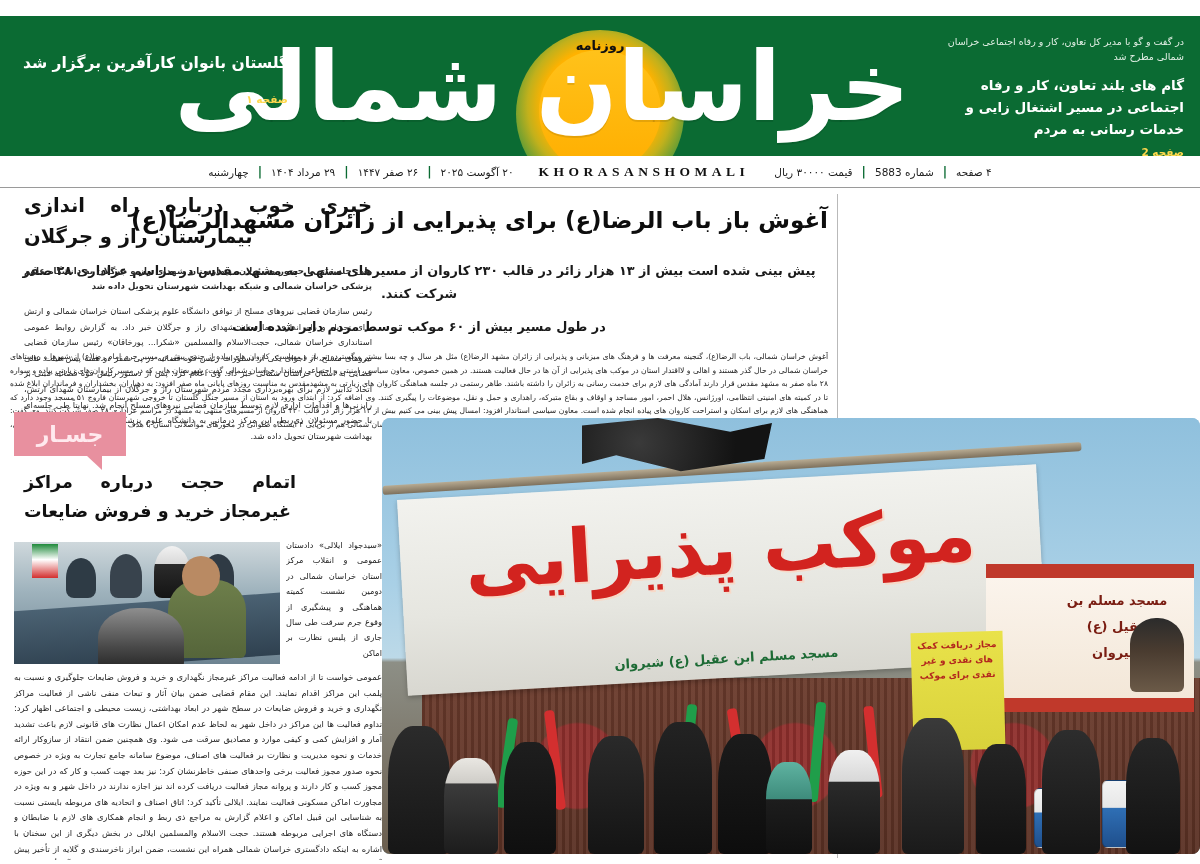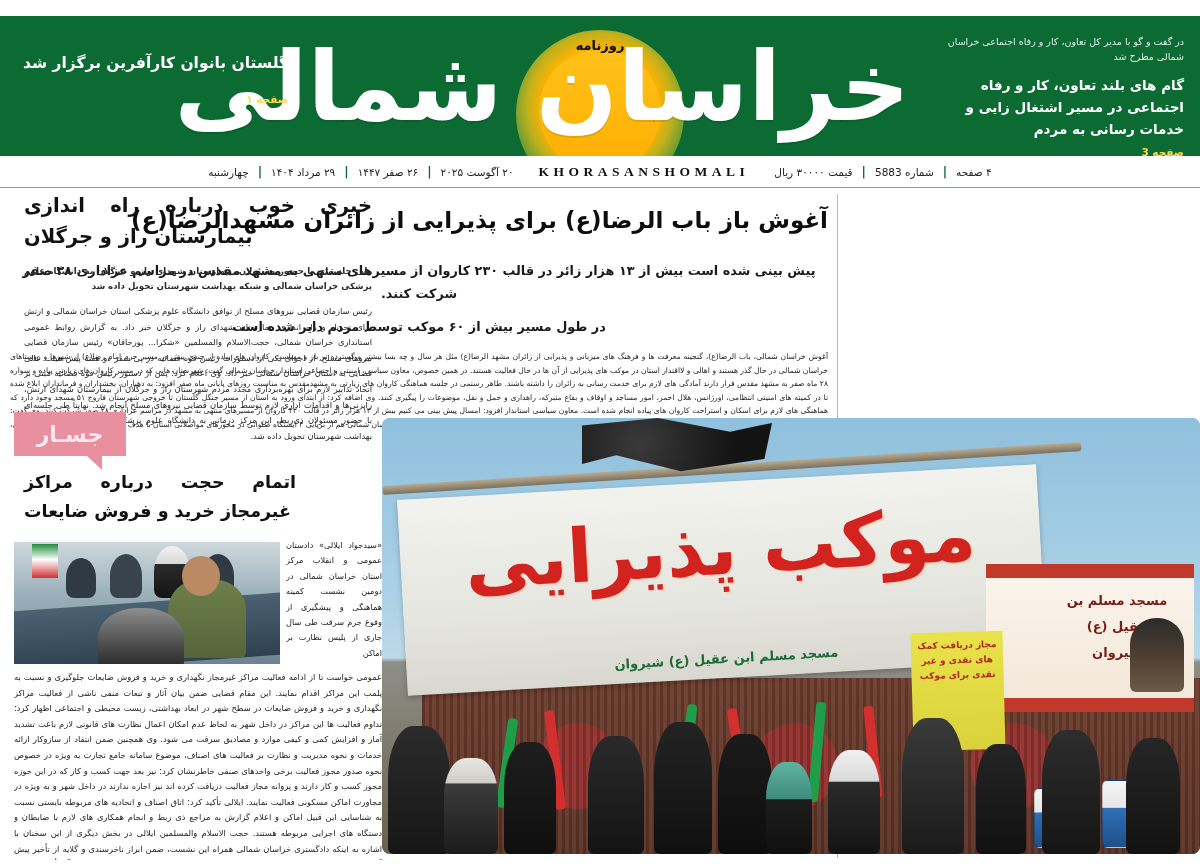--- a/index.html
+++ b/index.html
@@ -272,21 +272,21 @@
     <div class="logo-title">خراسان شمالی</div>
 
     <div class="promo-left">
       <div class="promo-head">گلستان بانوان کارآفرین برگزار شد</div>
       <div class="promo-page">صفحه ۱</div>
     </div>
 
     <div class="promo-right">
       <div class="promo-kicker">در گفت و گو با مدیر کل تعاون، کار و رفاه اجتماعی خراسان شمالی مطرح شد</div>
       <div class="promo-head">گام های بلند تعاون، کار و رفاه اجتماعی در مسیر اشتغال زایی و خدمات رسانی به مردم</div>
-      <div class="promo-page">صفحه 3</div>
+      <div class="promo-page">صفحه 2</div>
     </div>
   </div>
 
   <div class="infobar">
     <span class="seg">۴ صفحه</span>
     <span class="sep">|</span>
     <span class="seg">شماره 5883</span>
     <span class="sep">|</span>
     <span class="seg">قیمت ۳۰۰۰۰ ریال</span>
     <span class="brand">KHORASANSHOMALI</span>

